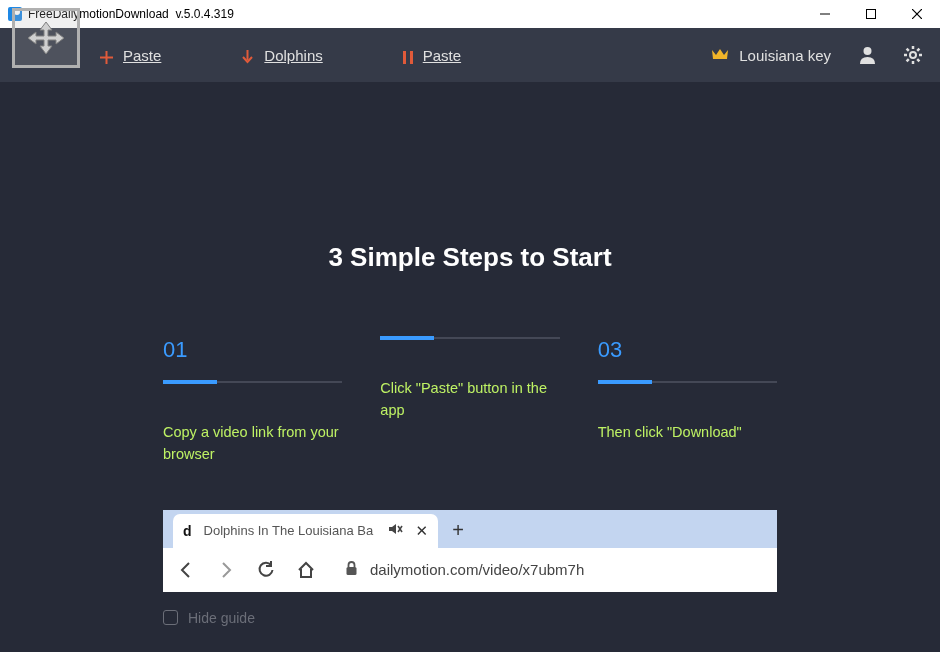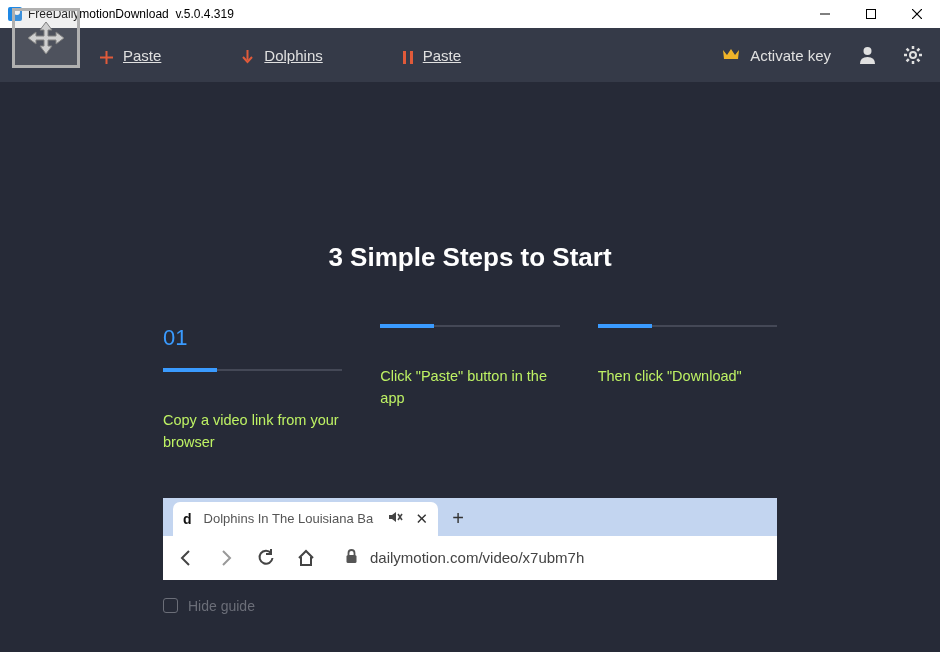--- a/index.html
+++ b/index.html
@@ -129,20 +129,21 @@
     .heading {
       font-size: 26px;
       font-weight: 600;
       margin-bottom: 52px;
     }
     .steps {
       display: flex;
       width: 614px;
       gap: 38px;
       margin-bottom: 44px;
+      margin-top: 12px;
     }
     .step {
       flex: 1;
     }
     .step-num {
       color: #3a9bff;
       font-size: 22px;
       font-weight: 400;
       margin-bottom: 18px;
     }
@@ -324,21 +325,21 @@
     </span>
     <span>Paste</span>
   </div>
   <div class="toolbar-spacer"></div>
   <div class="activate-btn">
     <span class="icon-wrap">
       <svg width="18" height="14" viewBox="0 0 18 14">
           <path d="M1 3 L5 8 L9 2 L13 8 L17 3 L16 12 L2 12 Z" fill="#f0b429"></path>
         </svg>
     </span>
-    <span>Activate key</span>
+    <span>Louisiana key</span>
   </div>
   <div class="right-icons">
     <div class="right-icon">
       <svg width="17" height="18" viewBox="0 0 17 18">
           <circle cx="8.5" cy="5" r="4" fill="#e0e0e0"></circle>
           <path d="M1 18 Q1 11 8.5 11 Q16 11 16 18 Z" fill="#e0e0e0"></path>
         </svg>
     </div>
     <div class="right-icon">
       <svg width="18" height="18" viewBox="0 0 18 18">
@@ -364,20 +365,21 @@
     <div class="step">
       <div class="step-num">01</div>
       <div class="step-line"></div>
       <div class="step-text">Copy a video link from your browser</div>
     </div>
     <div class="step">
       <div class="step-line"></div>
       <div class="step-text">Click "Paste" button in the app</div>
     </div>
     <div class="step">
+      <div class="step-num">03</div>
       <div class="step-line"></div>
       <div class="step-text">Then click "Download"</div>
     </div>
   </div>
 
   <div class="browser-mock">
     <div class="browser-tabs">
       <div class="browser-tab">
         <span class="tab-favicon">d</span>
         <span class="tab-title">Dolphins In The Louisiana Ba</span>

